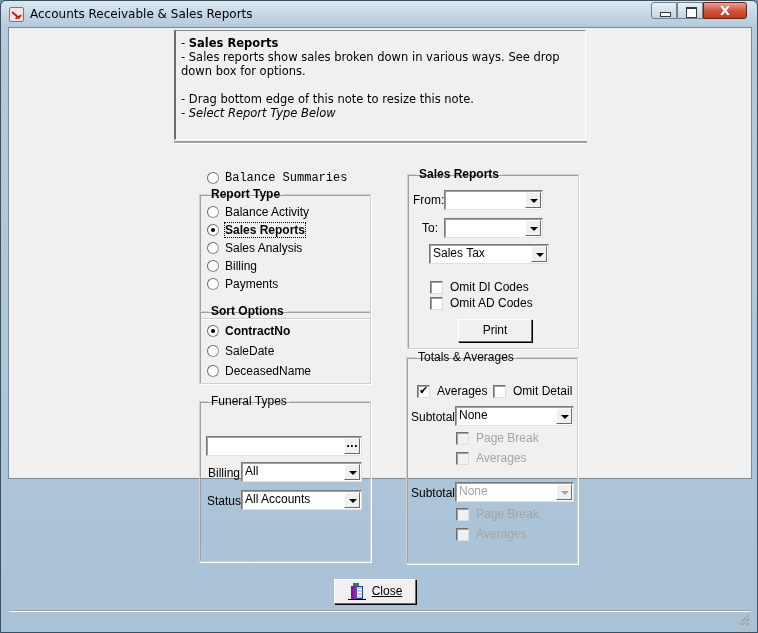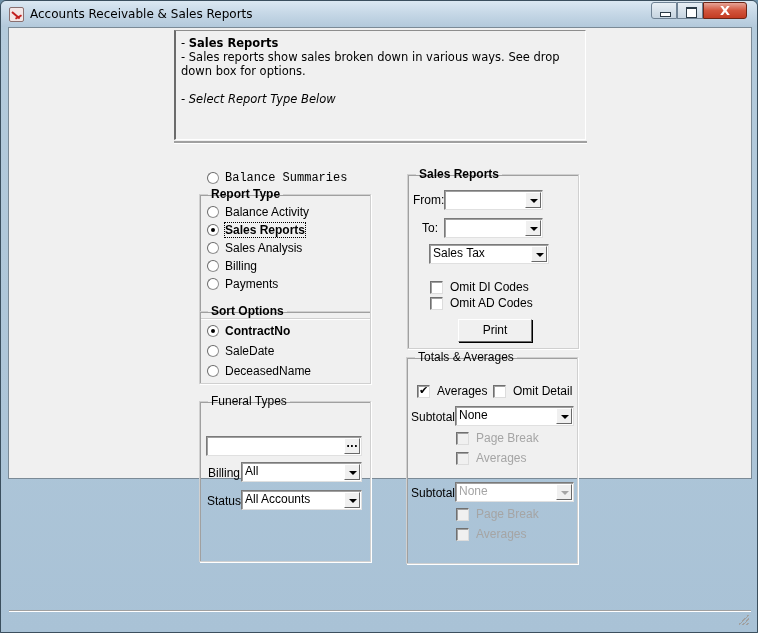--- a/index.html
+++ b/index.html
@@ -82,20 +82,21 @@
       <div class="wbtn close">X</div>
     </div>
   </div>
 
   <div class="client">
 
     <div class="note">
       <div>- <b>Sales Reports</b></div>
       <div>- Sales reports show sales broken down in various ways. See drop down box for options.</div>
       <div style="height:14px"></div>
+      <div>- Drag bottom edge of this note to resize this note.</div>
       <div><i>- Select Report Type Below</i></div>
     </div>
     <div class="note-resize"></div>
 
     <fieldset class="grp" style="left:190px; top:139px; width:172px; height:132px;margin-top:20px;">
       <legend class="bold">Report Type</legend>
     </fieldset>
     <div class="opt" style="left:198px; top:142px;font-family:Liberation Mono, monospace;">
         <span class="radio"></span>
         <span class="lbl">Balance Summaries</span>
@@ -215,18 +216,23 @@
     </div>
     <div class="opt disabled" style="left:447px; top:478px;">
         <span class="check disabled"></span>
         <span class="lbl">Page Break</span>
       </div>
     <div class="opt disabled" style="left:447px; top:498px;">
         <span class="check disabled"></span>
         <span class="lbl">Averages</span>
       </div>
 
+    <div class="pbtn" style="left:325px; top:551px; width:82px; height:25px; line-height:23px;">
+      <span class="close-icon">
+        <span class="top"></span><span class="door"></span><span class="frame"></span><span class="base"></span>
+      </span><span style="text-decoration: underline; text-decoration-thickness: 1px;">Close</span>
+    </div>
 
     <div class="statusbar">
       <div class="grip"></div>
     </div>
   </div>
 </div>
 
 </body></html>

